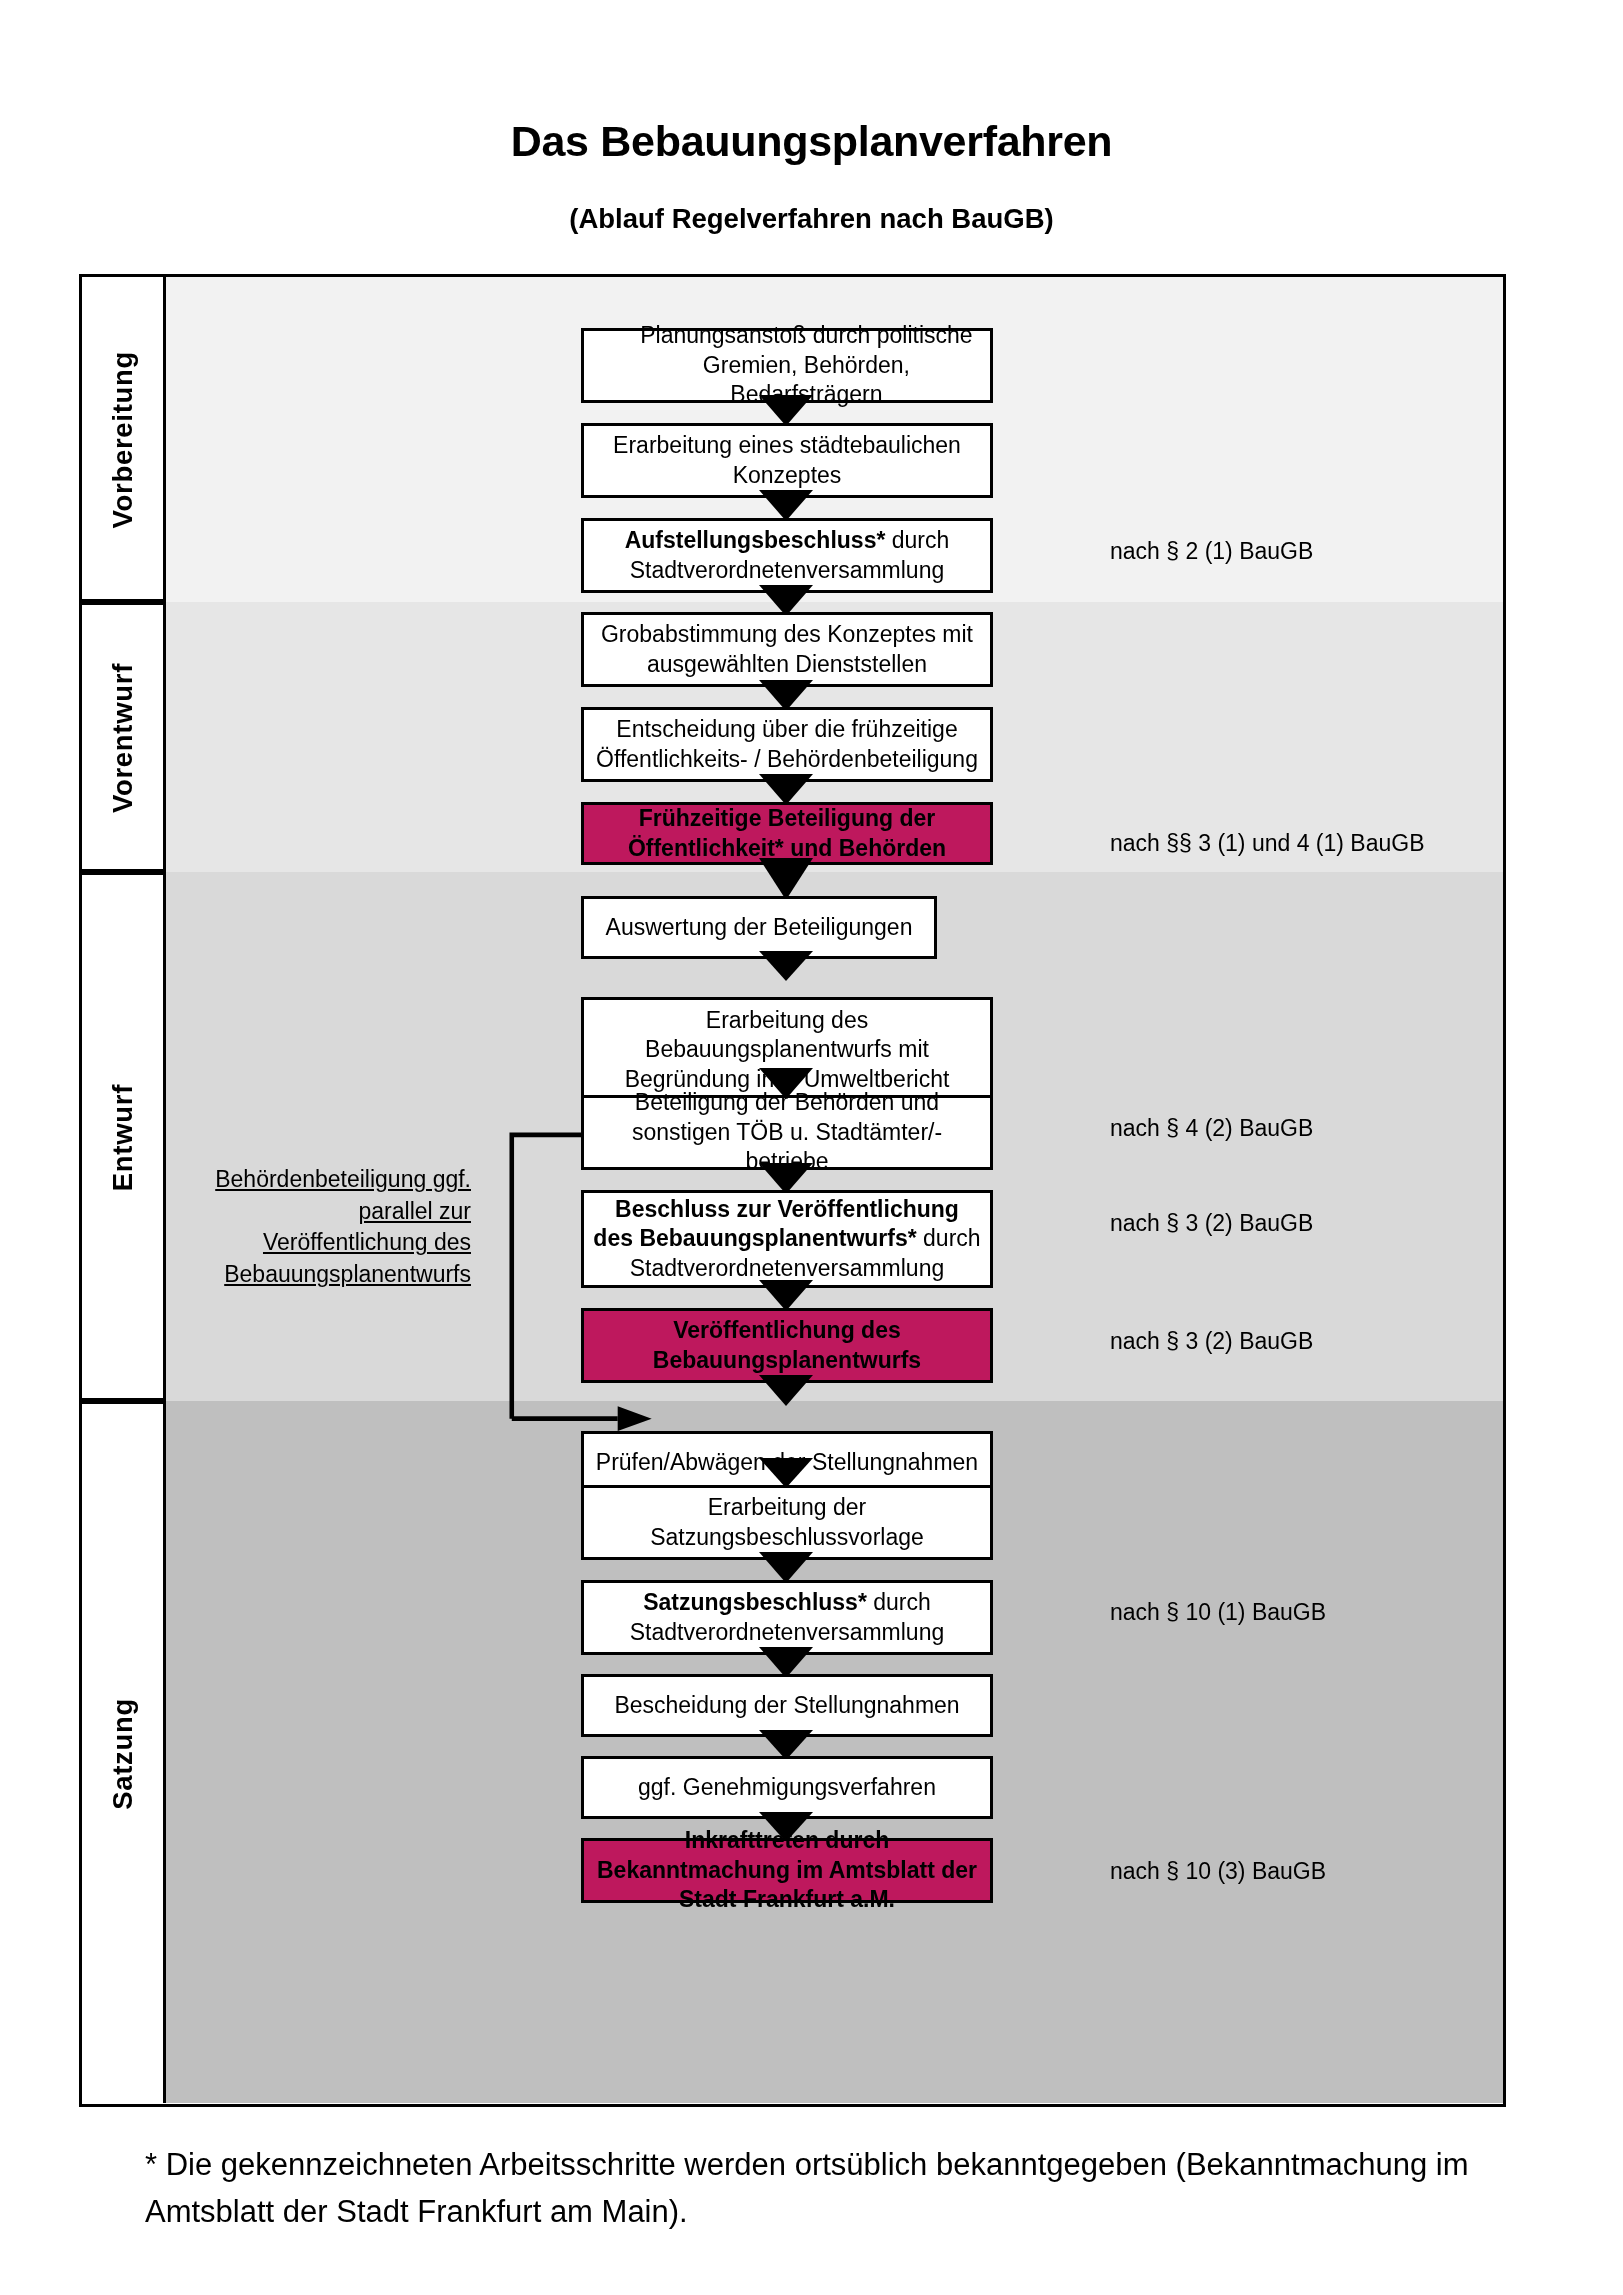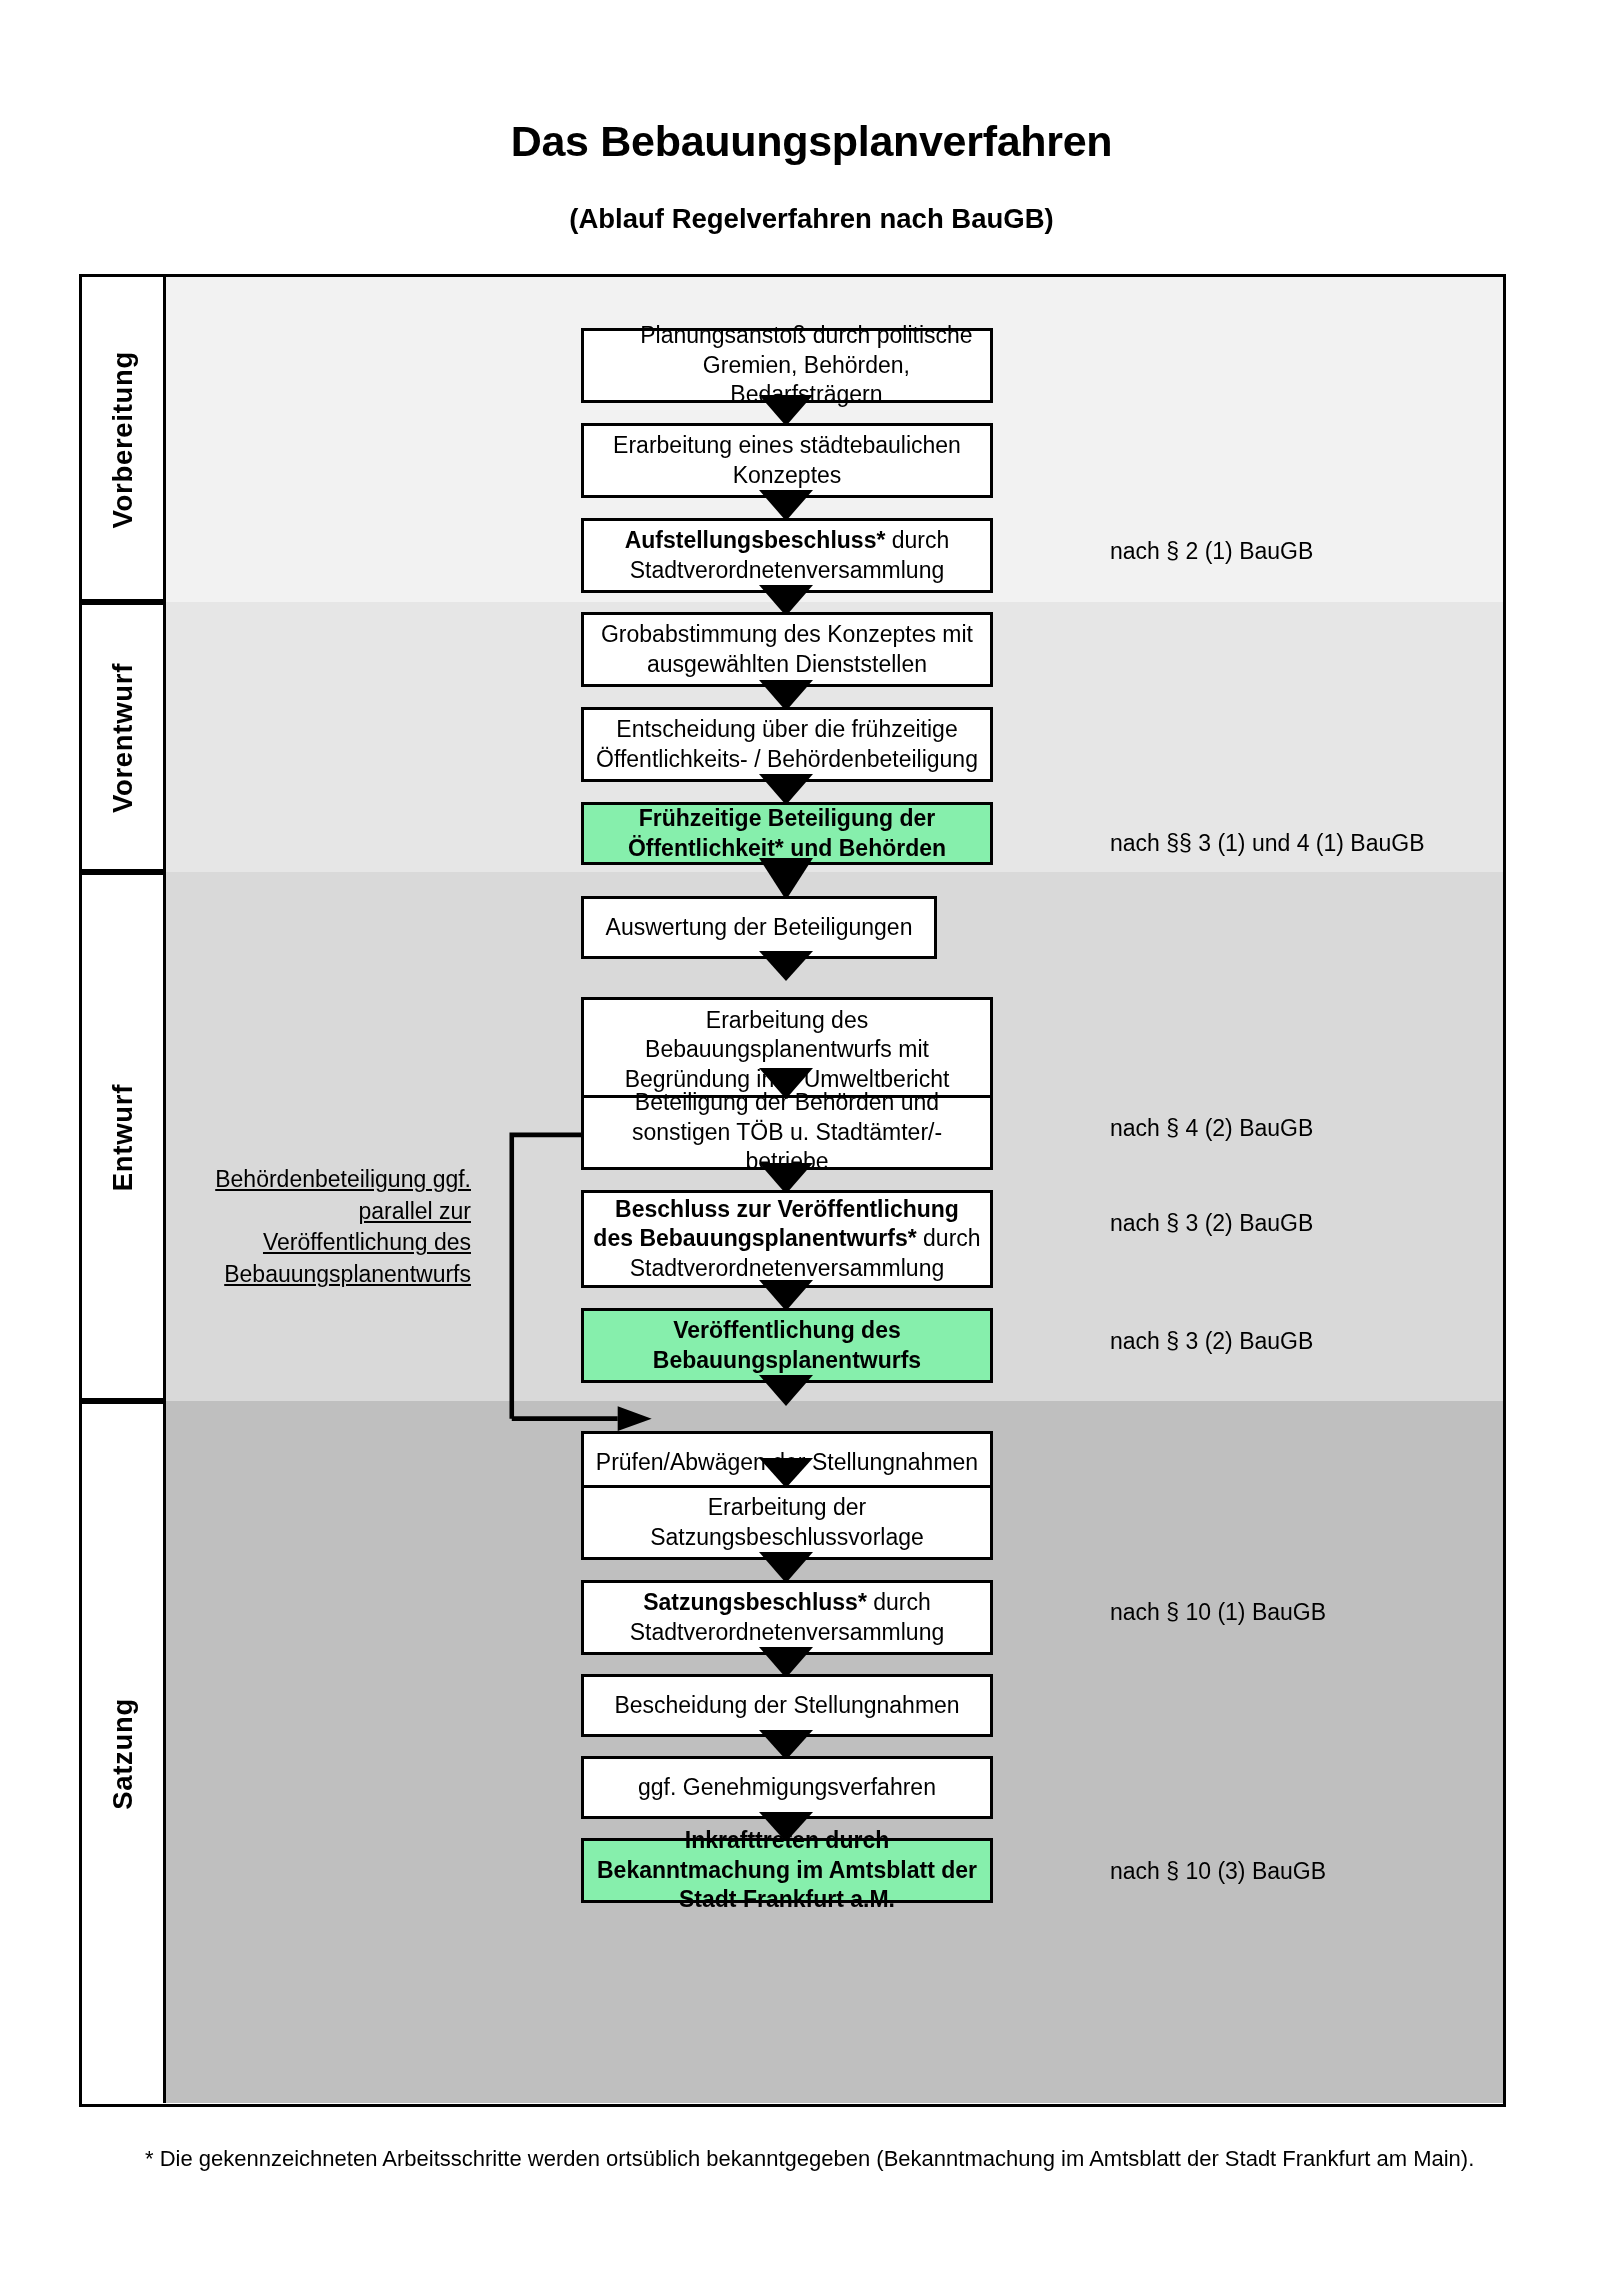--- a/index.html
+++ b/index.html
@@ -92,21 +92,21 @@
     border: 3.3px solid #000;
     background: #ffffff;
     display: flex;
     align-items: center;
     justify-content: center;
     text-align: center;
     font-size: 23px;
     line-height: 1.28;
     padding: 3.9px 9.2px;
   }
-  .fbox.blue { background: #86efac; font-weight: bold; }
+  .fbox.blue { background: #be185d; font-weight: bold; }
   .fbox b { font-weight: bold; }
 
   
   .arrow {
     position: absolute;
     width: 0; height: 0;
     border-left: 27.5px solid transparent;
     border-right: 27.5px solid transparent;
     border-top-style: solid;
     border-top-color: #000;
@@ -130,21 +130,21 @@
   }
 
   
   #bypass { position: absolute; }
 
   
   #footnote {
     position: absolute;
     left: 145px; top: 2142px;
     width: 1361px;
-    font-size: 22px;
+    font-size: 31px;
     line-height: 1.5;
   }
 </style>
 </head>
 <body>
 
 <div id="page">
 
   <div id="title">Das Bebauungsplanverfahren</div>
   <div id="subtitle">(Ablauf Regelverfahren nach BauGB)</div>

